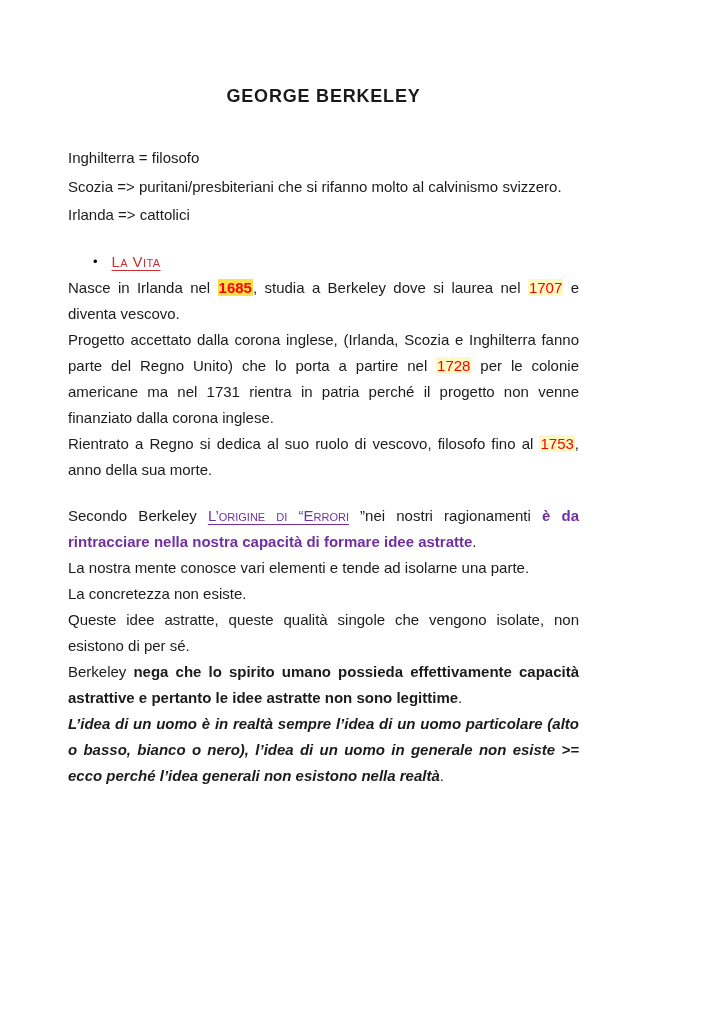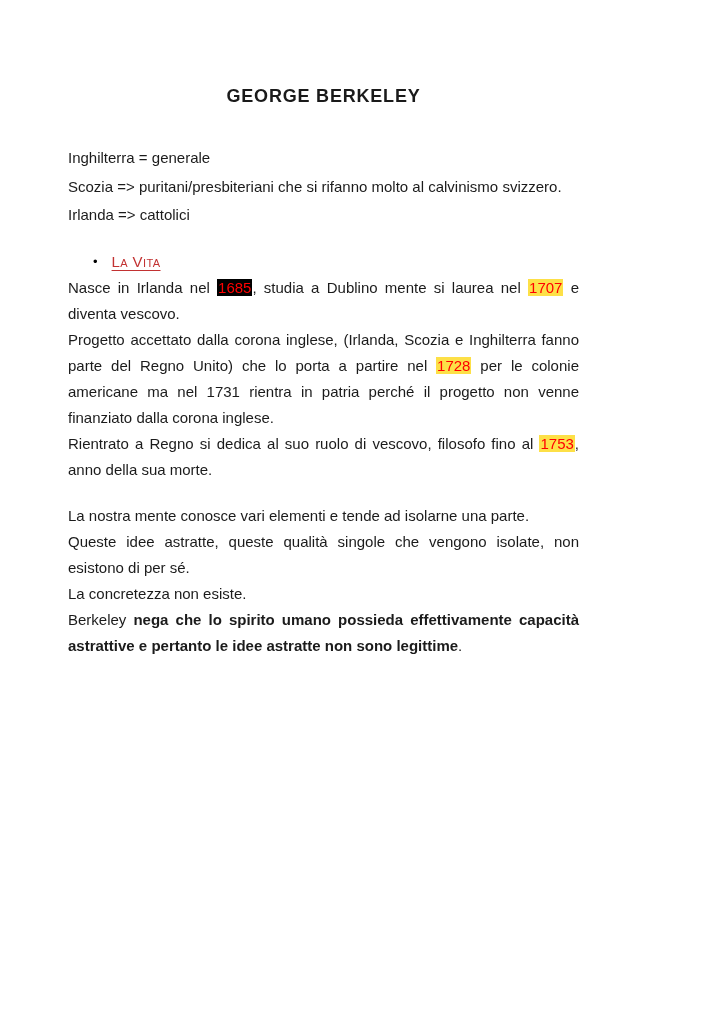--- a/index.html
+++ b/index.html
@@ -66,67 +66,69 @@
 
   .body-block { margin-top: 2px; }
   .body-block.second { margin-top: 20px; }
   .body-block p {
     margin: 0;
     font-size: 15px;
     line-height: 26px;
     text-align: justify;
   }
 
-  .y { background: #fde047; color: #FF0000; padding: 0 1px; }
-  .yb { background: #000000; color: #FF0000; font-weight: normal; padding: 0 1px; }
+  .y { background: #fef9c3; color: #FF0000; padding: 0 1px; }
+  .yb { background: #fde047; color: #FF0000; font-weight: bold; padding: 0 1px; }
   .bi { font-weight: bold; font-style: italic; }
   .b  { font-weight: bold; }
   .plink {
     color: #7030A0;
     font-variant: small-caps;
     text-decoration: underline;
     text-decoration-thickness: 1.2px;
     text-underline-offset: 3px;
   }
   .pbold { color: #7030A0; font-weight: bold; }
 </style>
 </head>
 <body>
 
 <div class="page">
 
   <h1 class="doc-title">GEORGE BERKELEY</h1>
 
   <div class="intro">
-    <p>Inghilterra = generale</p>
+    <p>Inghilterra = filosofo</p>
     <p>Scozia =&gt; puritani/presbiteriani che si rifanno molto al calvinismo svizzero.</p>
     <p>Irlanda =&gt; cattolici</p>
   </div>
 
 
   <div class="bullet-row">
     <span class="bullet-dot">•</span>
     <span class="lavita">La Vita</span>
   </div>
 
   <div class="body-block">
-    <p><span>Nasce in Irlanda nel </span><span class="yb">1685</span><span>, studia a Dublino mente si laurea nel </span><span class="y">1707</span><span> e diventa vescovo.</span></p>
+    <p><span>Nasce in Irlanda nel </span><span class="yb">1685</span><span>, studia a Berkeley dove si laurea nel </span><span class="y">1707</span><span> e diventa vescovo.</span></p>
 
 
     <p><span>Progetto accettato dalla corona inglese, (Irlanda, Scozia e Inghilterra fanno parte del Regno Unito) che lo porta a partire nel </span><span class="y">1728</span><span> per le colonie americane ma nel 1731 rientra in patria perché il progetto non venne finanziato dalla corona inglese.</span></p>
 
     <p><span>Rientrato a Regno si dedica al suo ruolo di vescovo, filosofo fino al </span><span class="y">1753</span><span>, anno della sua morte.</span></p>
   </div>
 
 
   <div class="body-block second">
+    <p><span>Secondo Berkeley </span><span class="plink">L’origine di “Errori</span><span> ”nei nostri ragionamenti </span><span class="pbold">è da rintracciare nella nostra capacità di formare idee astratte</span><span>.</span></p>
 
     <p>La nostra mente conosce vari elementi e tende ad isolarne una parte.</p>
 
+    <p>La concretezza non esiste.</p>
+
     <p>Queste idee astratte, queste qualità singole che vengono isolate, non esistono di per sé.</p>
-
-    <p>La concretezza non esiste.</p>
 
     <p><span>Berkeley </span><span class="b">nega che lo spirito umano possieda effettivamente capacità astrattive e pertanto le idee astratte non sono legittime</span><span>.</span></p>
 
+    <p><span class="bi">L’idea di un uomo è in realtà sempre l’idea di un uomo particolare (alto o basso, bianco o nero), l’idea di un uomo in generale non esiste &gt;= ecco perché l’idea generali non esistono nella realtà</span><span>.</span></p>
   </div>
 
 </div>
 
 </body></html>

